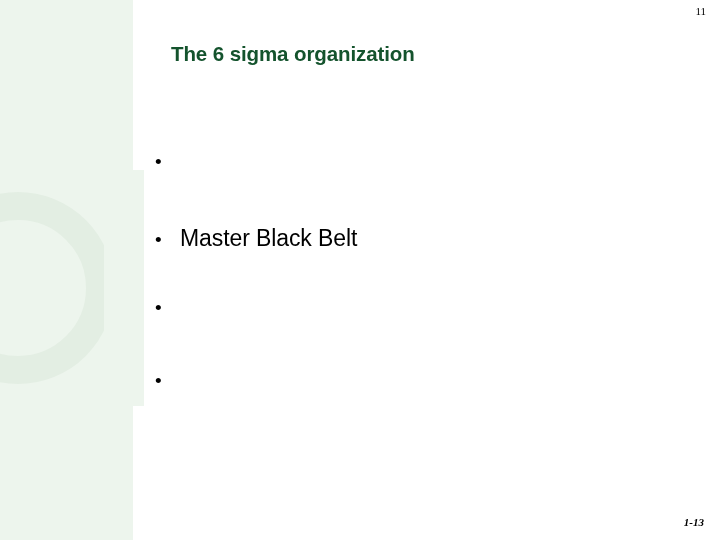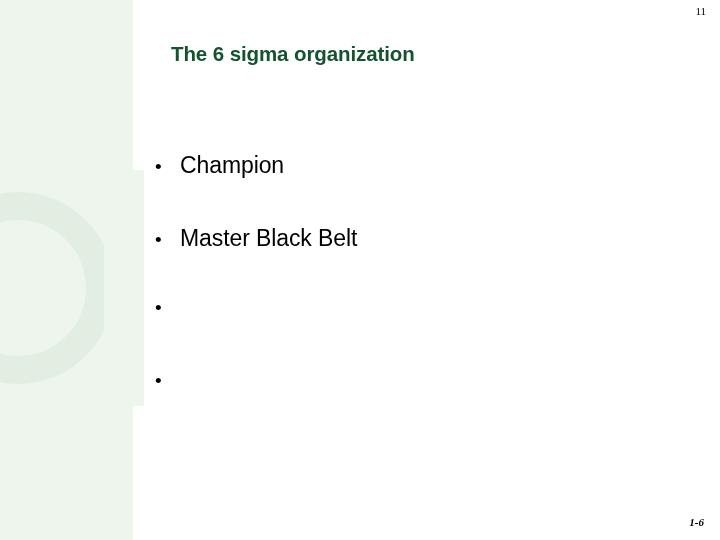--- a/index.html
+++ b/index.html
@@ -113,29 +113,28 @@
   </div>
   <div class="ring-mask"></div>
 
   <div class="page-number">11</div>
 
   <div class="title">The 6 sigma organization</div>
 
   <div class="bullets">
     <div class="bullet-row">
       <span class="bullet-mark">•</span>
-      <span class="bullet-text">Champion</span>
     </div>
     <div class="bullet-row">
       <span class="bullet-mark">•</span>
       <span class="bullet-text">Master Black Belt</span>
     </div>
     <div class="bullet-row">
       <span class="bullet-mark">•</span>
     </div>
     <div class="bullet-row">
       <span class="bullet-mark">•</span>
     </div>
   </div>
 
-  <div class="footer">1-6</div>
+  <div class="footer">1-13</div>
 
 </div>
 
 </body></html>

